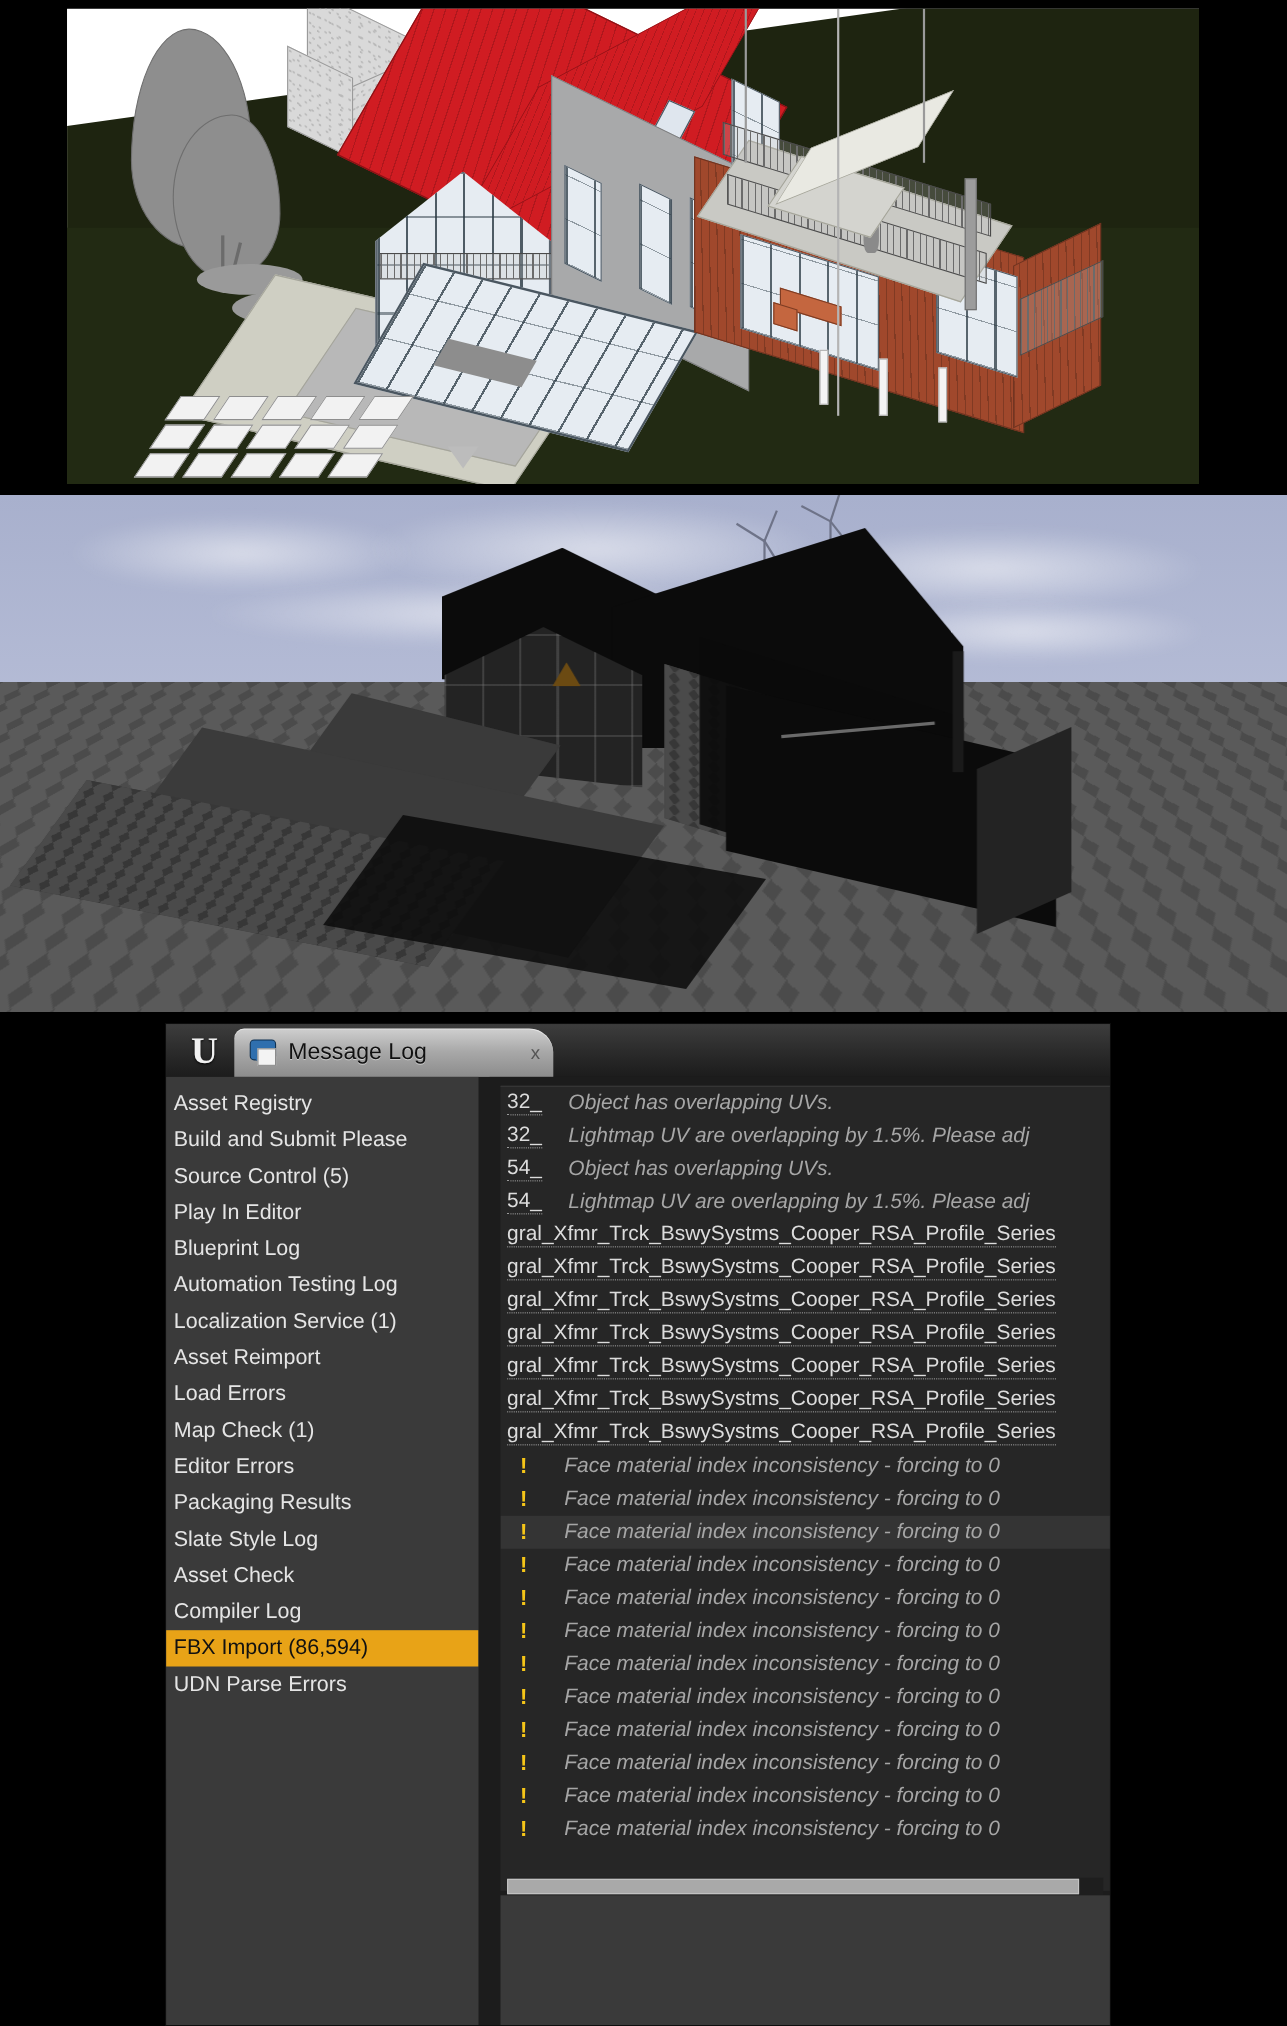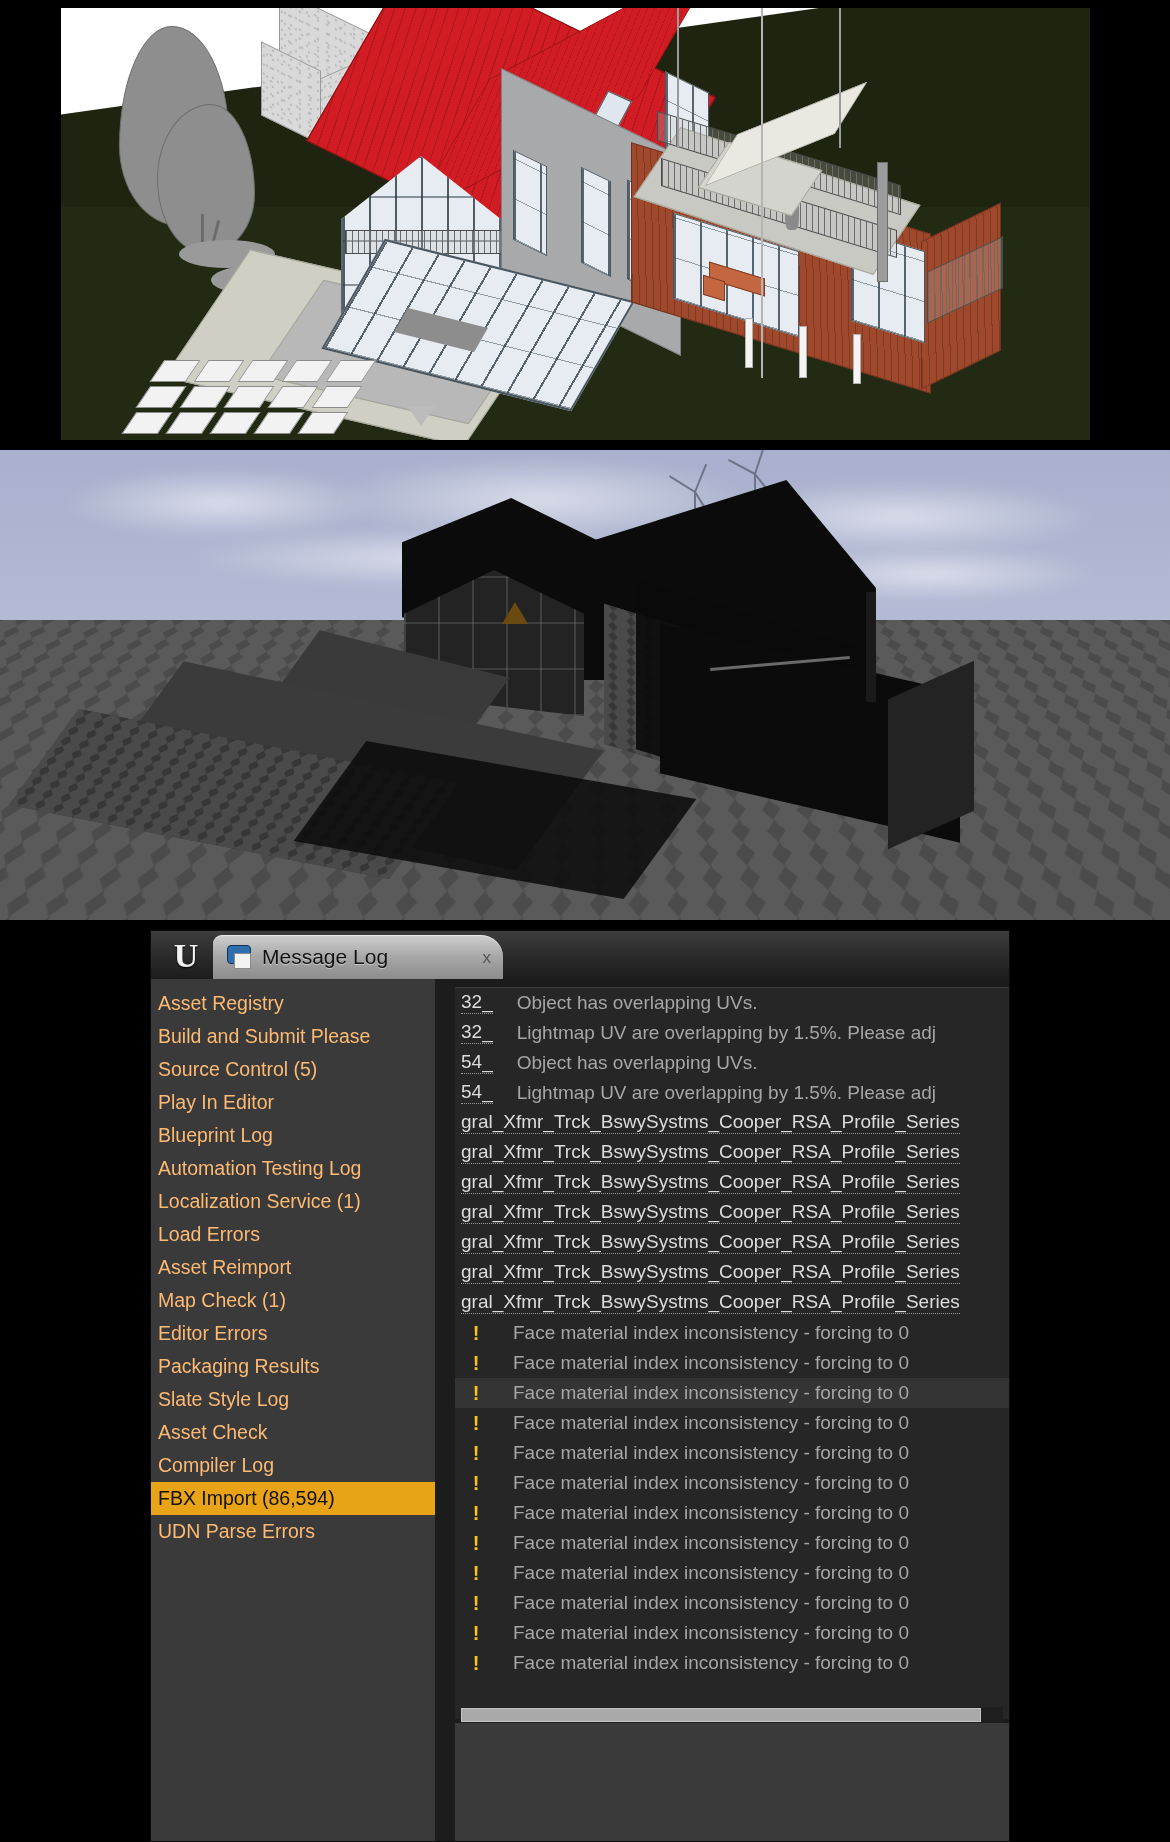--- a/index.html
+++ b/index.html
@@ -169,21 +169,21 @@
     position:absolute; left:0; top:48px; right:0; bottom:0;
     display:flex; gap:10px; padding:0;
     background:#1c1c1c;
   }
   .sidebar {
     width:284px; flex:none; background:#3a3a3a;
     padding-top:8px; overflow:hidden;
   }
   .side-item {
     height:33px; line-height:33px; padding:0 6px 0 7px;
-    color:#fdba74; font-size:19.5px; white-space:nowrap;
+    color:#e5e5e5; font-size:19.5px; white-space:nowrap;
   }
   .side-item.selected { background:#a9a9a9; color:#0c0c0c; }
   .side-item.active { background:#e8a317; color:#111; }
 
   .content {
     flex:1; min-width:0; background:#1c1c1c;
     padding:10px 0 0 10px; position:relative;
   }
   .msg-list {
     position:absolute; left:10px; top:8px; right:0; bottom:122px;
@@ -192,21 +192,21 @@
   }
   .msg-row {
     height:30px; display:flex; align-items:center; gap:12px;
     padding:0 0 0 6px; white-space:nowrap; overflow:hidden;
   }
   .msg-row.hover { background:#343434; }
   .msg-link {
     color:#dcdcdc; font-size:19px; text-decoration:none;
     border-bottom:1px dotted #9a9a9a; line-height:1.1;
   }
-  .msg-text { color:#a6a6a6; font-size:19px; }
+  .msg-text { color:#a6a6a6; font-size:19px;font-style:italic; }
   .warn-icon {
     width:30px; flex:none; text-align:center; color:#f5c518;
     font-weight:bold; font-size:20px;
   }
   .msg-indent { padding-left:10px; }
   .hscroll-track {
     position:absolute; left:16px; right:6px; bottom:118px; height:16px;
     background:#1e1e1e;
   }
   .hscroll-thumb {
@@ -380,22 +380,22 @@
     <div class="body">
 
       <div class="sidebar" id="sidebar">
           <div class="side-item">Asset Registry</div>
           <div class="side-item">Build and Submit Please</div>
           <div class="side-item">Source Control (5)</div>
           <div class="side-item">Play In Editor</div>
           <div class="side-item">Blueprint Log</div>
           <div class="side-item">Automation Testing Log</div>
           <div class="side-item">Localization Service (1)</div>
+          <div class="side-item">Asset Reimport</div>
           <div class="side-item">Load Errors</div>
-          <div class="side-item">Asset Reimport</div>
           <div class="side-item">Map Check (1)</div>
           <div class="side-item">Editor Errors</div>
           <div class="side-item">Packaging Results</div>
           <div class="side-item">Slate Style Log</div>
           <div class="side-item">Asset Check</div>
           <div class="side-item">Compiler Log</div>
           <div class="side-item active">FBX Import (86,594)</div>
           <div class="side-item">UDN Parse Errors</div>
         </div>
 

